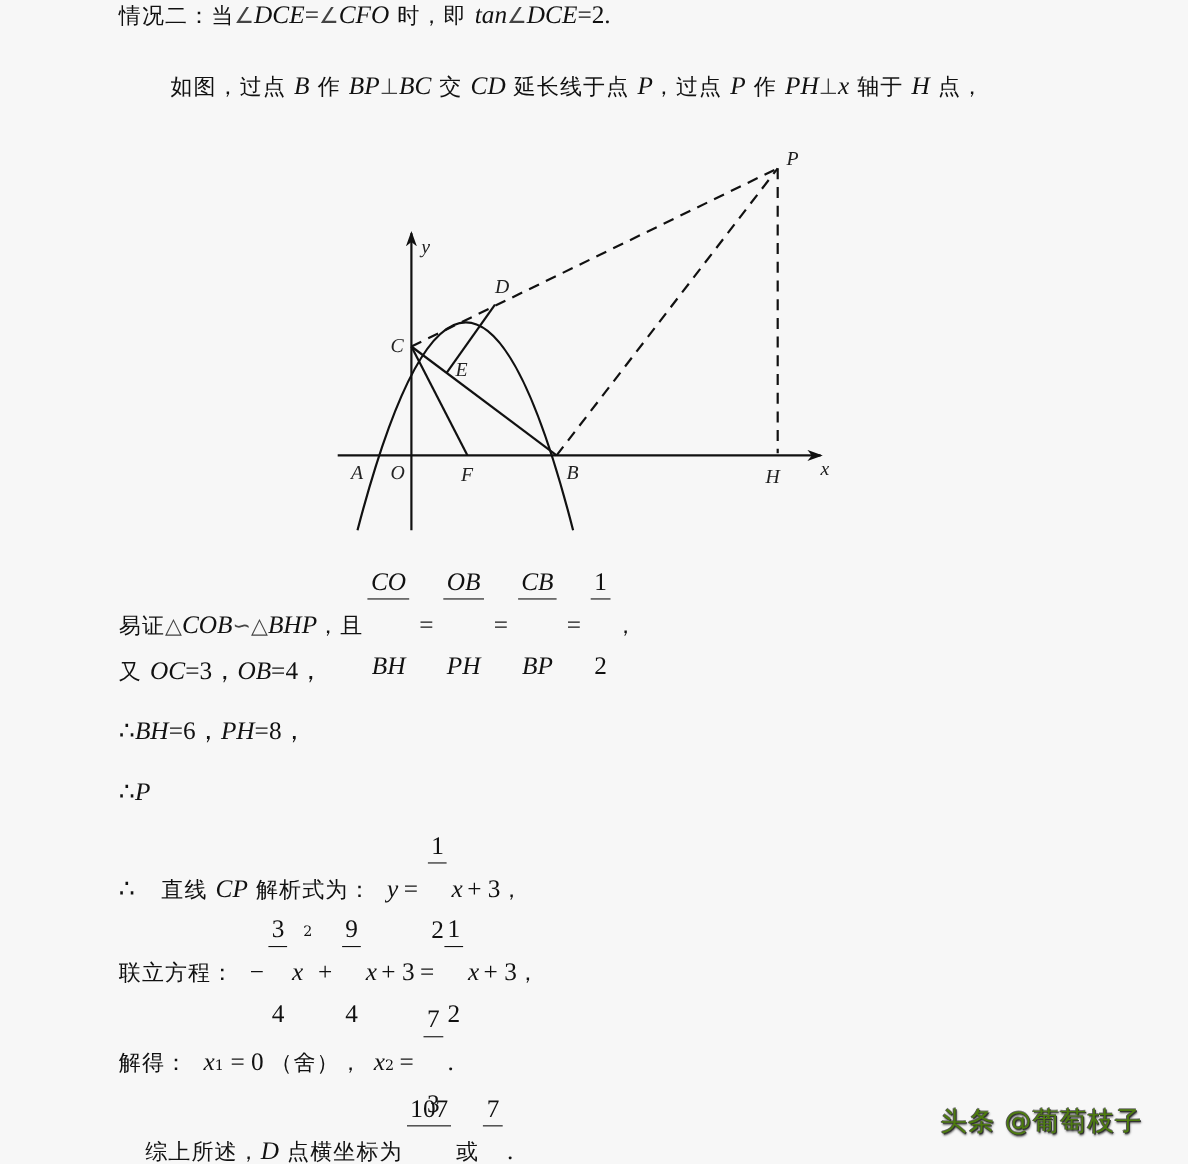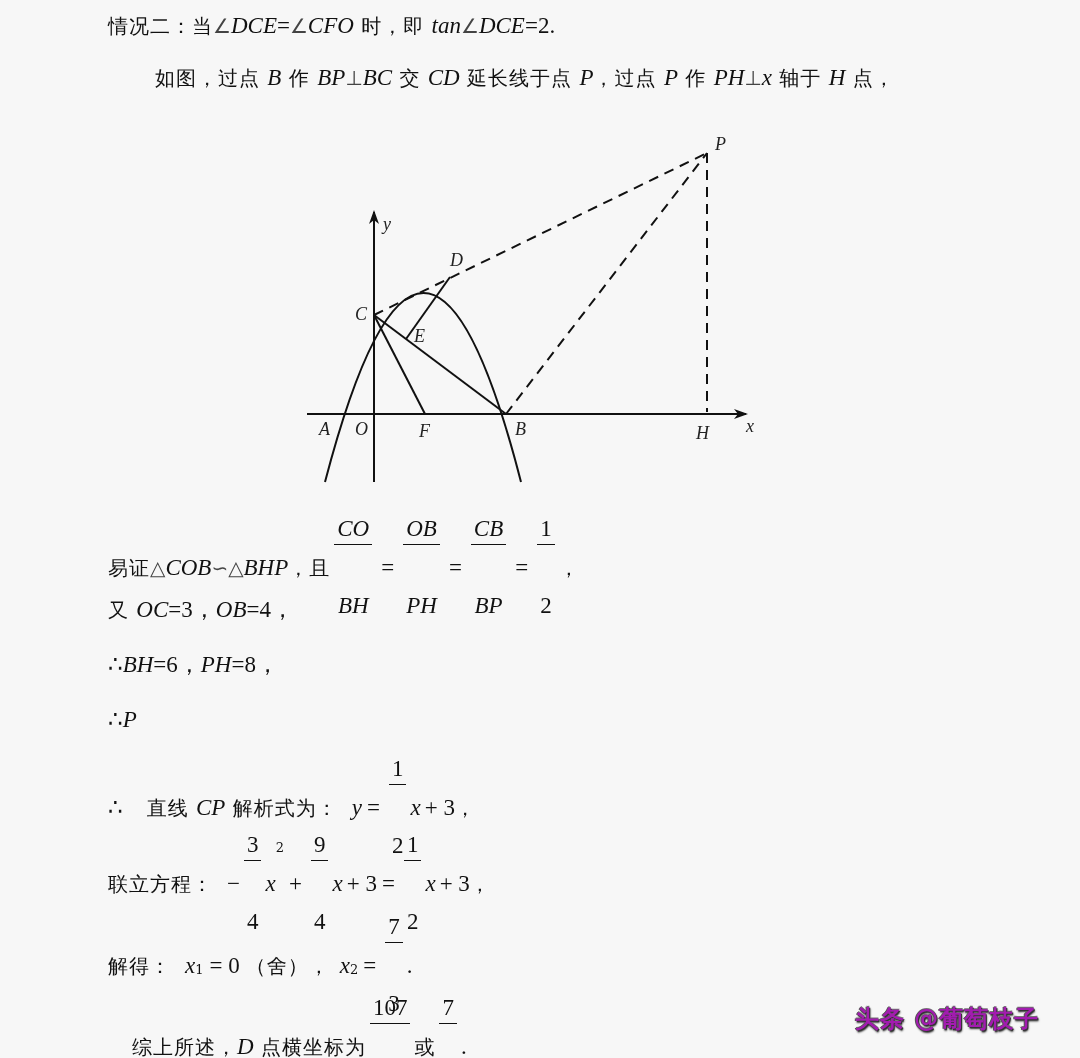--- a/index.html
+++ b/index.html
@@ -31,30 +31,30 @@
   }
   .frac .num { padding: 0 3px 2px; border-bottom: 1.5px solid #111; }
   .frac .den { padding: 2px 3px 0; }
   .frac .it { font-size: 23px; }
   .op { font-family: "Liberation Serif", serif; font-size: 23px; margin: 0 5px; }
   sup, sub { font-size: 13px; }
   sub { position: relative; top: 4px; }
   .diagram { position: absolute; left: 0; top: 0; }
   .watermark {
     position: absolute; left: 855px; top: 1003px;
-    font-family: "DejaVu Sans", sans-serif; font-size: 24px; font-weight: bold;
-    color: #a21caf; letter-spacing: 1px;
+    font-family: "DejaVu Sans", sans-serif; font-size: 24px; font-weight: normal;
+    color: #4d7c0f; letter-spacing: 1px;
     text-shadow: 1px 1px 0 #333, -1px 0 0 #555, 0 -1px 0 #777, 1px 2px 2px #222;
   }
   .lbl { font-family: "Liberation Serif", serif; font-style: italic; font-size: 18px; fill: #222; }
 </style>
 </head>
 <body>
 
-<div class="line" style="top:12px;text-align:center;">
+<div class="line" style="top:0;text-align:center;">
   <span class="zh">情况二：当</span>
   <span class="sym">∠</span>
   <span class="it">DCE</span>
   <span class="rm">=</span>
   <span class="sym">∠</span>
   <span class="it">CFO</span>
   <span class="zh" style="white-space:pre;"> 时，即 </span>
   <span class="it">tan</span>
   <span class="sym">∠</span>
   <span class="it">DCE</span>

